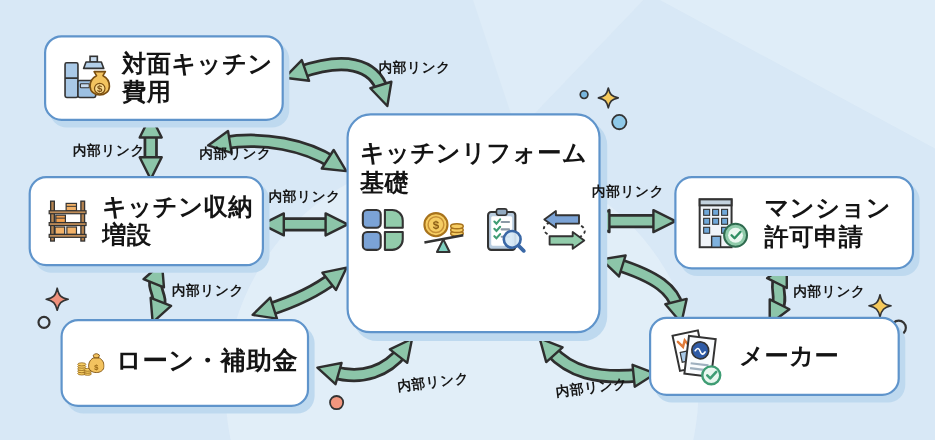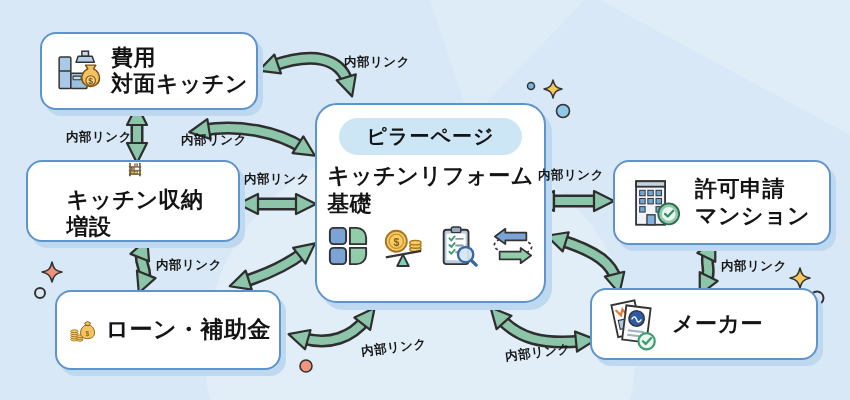--- a/index.html
+++ b/index.html
@@ -102,46 +102,46 @@
       <path d="M33 12 h19 l3 8 h-25 z" fill="#b3cfe9" stroke="#333" stroke-width="2" stroke-linejoin="round"></path>
       <rect x="7" y="13" width="16" height="43" rx="2" fill="#a9c9e7" stroke="#333" stroke-width="2"></rect>
       <line x1="7" y1="32" x2="23" y2="32" stroke="#333" stroke-width="2"></line>
       <rect x="23" y="35" width="22" height="21" rx="2" fill="#9cc0e2" stroke="#333" stroke-width="2"></rect>
       <rect x="26" y="39" width="11" height="5" rx="1" fill="#c7dbee" stroke="#333" stroke-width="1.4"></rect>
       <path d="M46,29 l-3,-5 h14 l-3,5 c6,3 8,8 8,13 c0,7 -6,11 -12,11 c-6,0 -12,-4 -12,-11 c0,-5 2,-10 8,-13 z" fill="#f3c35f" stroke="#7a4f12" stroke-width="2" stroke-linejoin="round"></path>
       <circle cx="50" cy="45" r="6.5" fill="#f9da90" stroke="#7a4f12" stroke-width="1.5"></circle>
       <text x="50" y="49.5" font-size="12" font-weight="bold" fill="#7a4f12" text-anchor="middle">$</text>
     </svg>
     <div class="card-text">
+      <span>対面キッチン</span>
       <span>費用</span>
-      <span>対面キッチン</span>
-    </div>
-  </div>
-
-  <div class="card" style="left:26px;top:160px;width:214px;height:82px;flex-direction:column;">
+    </div>
+  </div>
+
+  <div class="card" style="left:26px;top:160px;width:214px;height:82px;">
     <svg viewBox="0 0 64 64" width="58" height="58">
       <rect x="9" y="5" width="5" height="54" fill="#b5834f" stroke="#333" stroke-width="1.8"></rect>
       <rect x="50" y="5" width="5" height="54" fill="#b5834f" stroke="#333" stroke-width="1.8"></rect>
       <rect x="30" y="8" width="14" height="10" fill="#f2b269" stroke="#333" stroke-width="1.6"></rect>
       <line x1="30" y1="12" x2="44" y2="12" stroke="#333" stroke-width="1.3"></line>
       <rect x="7" y="18" width="50" height="4" fill="#c08d58" stroke="#333" stroke-width="1.6"></rect>
       <rect x="16" y="24" width="13" height="10" fill="#ef9f4f" stroke="#333" stroke-width="1.6"></rect>
       <line x1="16" y1="28" x2="29" y2="28" stroke="#333" stroke-width="1.3"></line>
       <rect x="7" y="34" width="50" height="4" fill="#c08d58" stroke="#333" stroke-width="1.6"></rect>
       <rect x="15" y="40" width="13" height="10" fill="#f2b269" stroke="#333" stroke-width="1.6"></rect>
       <rect x="31" y="40" width="13" height="10" fill="#f2b269" stroke="#333" stroke-width="1.6"></rect>
       <rect x="7" y="50" width="50" height="4" fill="#c08d58" stroke="#333" stroke-width="1.6"></rect>
     </svg>
     <div class="card-text">
       <span>キッチン収納</span>
       <span>増設</span>
     </div>
   </div>
 
-  <div class="card" style="left:55px;top:290px;width:226px;height:80px;">
+  <div class="card" style="left:55px;top:290px;width:226px;height:80px;font-family:Liberation Mono, monospace;">
     <svg viewBox="0 0 64 64" width="58" height="58">
       <g stroke="#8a5c14" stroke-width="1.6" fill="#f6cd63">
         <ellipse cx="13" cy="55" rx="9" ry="3.5"></ellipse>
           <ellipse cx="13" cy="50" rx="9" ry="3.5"></ellipse>
         <ellipse cx="13" cy="45" rx="9" ry="3.5"></ellipse>
           <ellipse cx="13" cy="40" rx="9" ry="3.5"></ellipse>
         <ellipse cx="13" cy="35" rx="9" ry="3.5"></ellipse>
         <ellipse cx="26" cy="56" rx="8" ry="3.2"></ellipse>
           <ellipse cx="26" cy="51.5" rx="8" ry="3.2"></ellipse>
         <ellipse cx="26" cy="47" rx="8" ry="3.2"></ellipse>
@@ -149,21 +149,20 @@
       <path d="M38,15 q7,-7 14,0 l-2.5,6 h-9 z" fill="#f3c35f" stroke="#7a4f12" stroke-width="2" stroke-linejoin="round"></path>
       <path d="M38,21 h14 c8,5 10,12 10,18 c0,9 -8,14 -17,14 c-9,0 -17,-5 -17,-14 c0,-6 2,-13 10,-18 z" fill="#f3c35f" stroke="#7a4f12" stroke-width="2" stroke-linejoin="round"></path>
       <text x="45" y="47" font-size="17" font-weight="bold" fill="#9a6a16" text-anchor="middle">$</text>
     </svg>
     <div class="card-text" style="font-size:23px;">
       <span>ローン・補助金</span>
     </div>
   </div>
 
   <div id="center-card">
-    <div class="badge">ピラーページ</div>
     <div class="center-title">
       <span>キッチンリフォーム</span><br>
       <span>基礎</span>
     </div>
     <div class="center-icons">
       <svg viewBox="0 0 44 44" width="42" height="42">
         <rect x="3" y="3" width="17" height="17" rx="4" fill="#7ba3d6" stroke="#333" stroke-width="2"></rect>
         <path d="M24,3 h7 a10,10 0 0 1 10,10 v7 h-17 z" fill="#92ccab" stroke="#333" stroke-width="2" stroke-linejoin="round"></path>
         <rect x="3" y="24" width="17" height="17" rx="4" fill="#7ba3d6" stroke="#333" stroke-width="2"></rect>
         <path d="M24,24 h17 v7 a10,10 0 0 1 -10,10 h-7 z" fill="#92ccab" stroke="#333" stroke-width="2" stroke-linejoin="round"></path>
@@ -217,22 +216,22 @@
           <rect x="32" y="27" width="6" height="6"></rect>
         <rect x="14" y="36" width="6" height="6"></rect>
           <rect x="32" y="36" width="6" height="6"></rect>
       </g>
       <rect x="22" y="45" width="9" height="11" fill="#7fb2de" stroke="#333" stroke-width="1.4"></rect>
       <circle cx="46" cy="44" r="11.5" fill="#8fcbaa" stroke="#2f6b4f" stroke-width="2"></circle>
       <circle cx="46" cy="44" r="7.5" fill="#eaf7f0"></circle>
       <path d="M42,44 l3,3 l6,-6.5" fill="none" stroke="#2f8f63" stroke-width="2.4" stroke-linecap="round" stroke-linejoin="round"></path>
     </svg>
     <div class="card-text">
+      <span>マンション</span>
       <span>許可申請</span>
-      <span>マンション</span>
     </div>
   </div>
 
   <div class="card" style="left:590px;top:288px;width:228px;height:72px;">
     <svg viewBox="0 0 64 64" width="58" height="58">
       <g transform="rotate(-12 26 28)">
         <rect x="12" y="8" width="26" height="36" fill="#fff" stroke="#333" stroke-width="2"></rect>
         <path d="M16,15 l4,6 l3,-6 l3,6" fill="none" stroke="#e07b39" stroke-width="2.4" stroke-linecap="round"></path>
         <rect x="16" y="26" width="12" height="10" fill="#a9c9e7" stroke="#333" stroke-width="1.2"></rect>
       </g>

